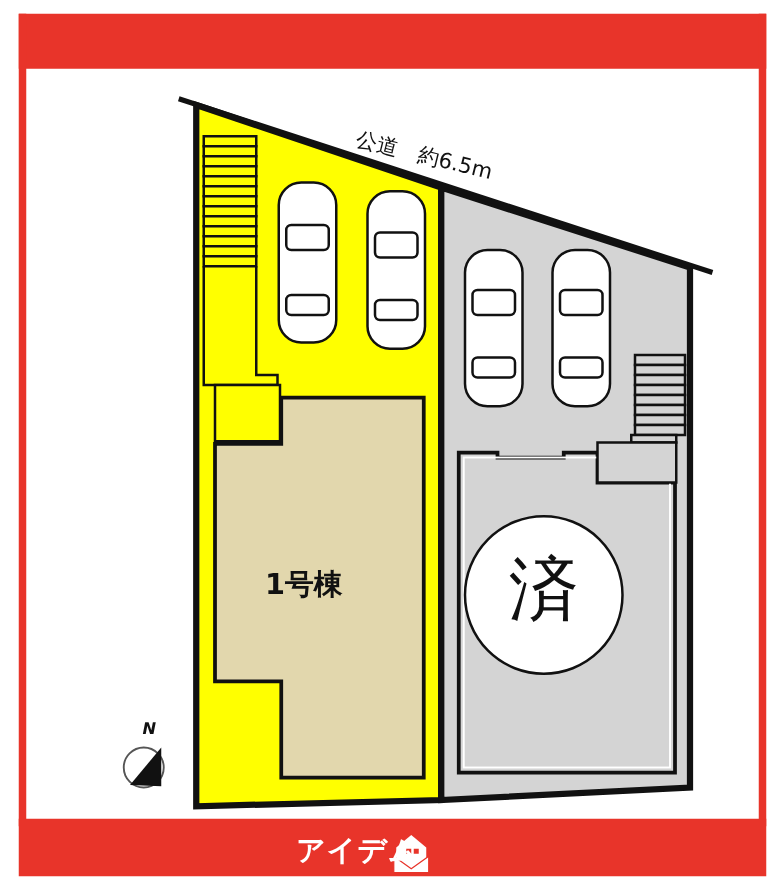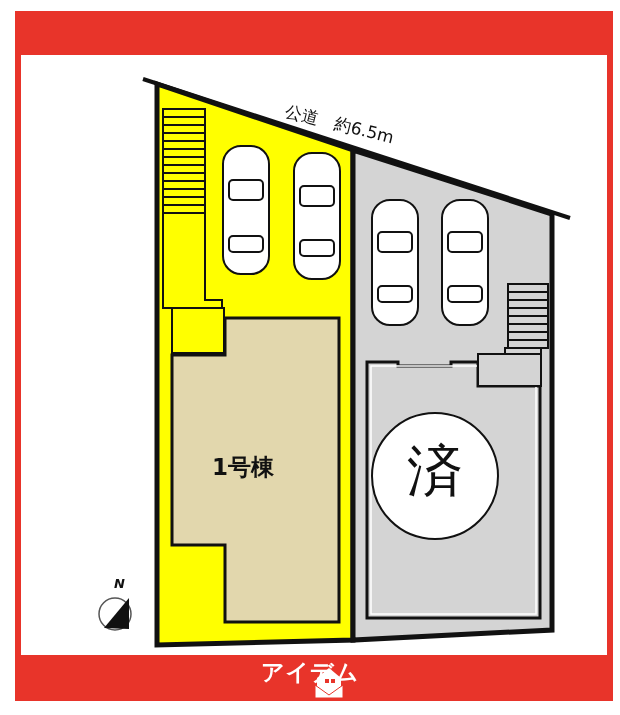--- a/index.html
+++ b/index.html
@@ -1,21 +1,21 @@
 <!DOCTYPE html>
 <html><head>
 <meta charset="utf-8">
 <style>
   html, body { margin:0; padding:0; background:#ffffff; }
   body { width:620px; height:715px; position:relative; overflow:hidden; font-family:"DejaVu Sans", sans-serif; }
   .frame-top { position:absolute; left:15px; top:11px; width:598px; height:44px; background:#e8342a; }
   .frame-left { position:absolute; left:15px; top:11px; width:6px; height:650px; background:#e8342a; }
   .frame-right { position:absolute; left:607px; top:11px; width:6px; height:650px; background:#e8342a; }
   .frame-bottom { position:absolute; left:15px; top:655px; width:598px; height:46px; background:#e8342a; }
-  .logo { position:absolute; left:0; top:660px; width:620px; height:40px; display:flex; justify-content:center; align-items:center; gap:16px;flex-direction:column; }
+  .logo { position:absolute; left:0; top:660px; width:620px; height:40px; display:flex; justify-content:center; align-items:center; gap:16px; }
   .logo span.txt { color:#ffffff; font-weight:bold; font-size:23px; font-family:"DejaVu Sans", sans-serif; letter-spacing:1px; }
   svg.plan { position:absolute; left:0; top:0; }
   .road-label { position:absolute; left:288px; top:100px; font-size:17px; color:#111; transform:rotate(14deg); transform-origin:left top; white-space:nowrap; }
   .bldg-label { position:absolute; left:212px; top:452px; font-size:23px; font-weight:bold; color:#111;text-align:center; }
   .sold-label { position:absolute; left:390px; top:427px; width:90px; height:90px; display:flex; align-items:center; justify-content:center; font-size:56px; color:#111; }
   .north-label { position:absolute; left:114px; top:576px; font-size:13px; font-style:italic; font-weight:bold; color:#111; }
 </style>
 </head>
 <body>
 

